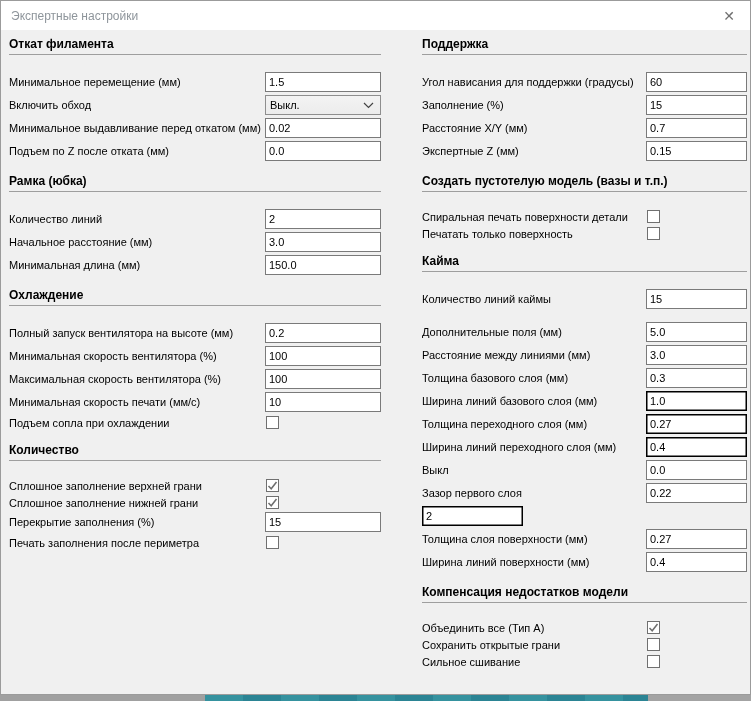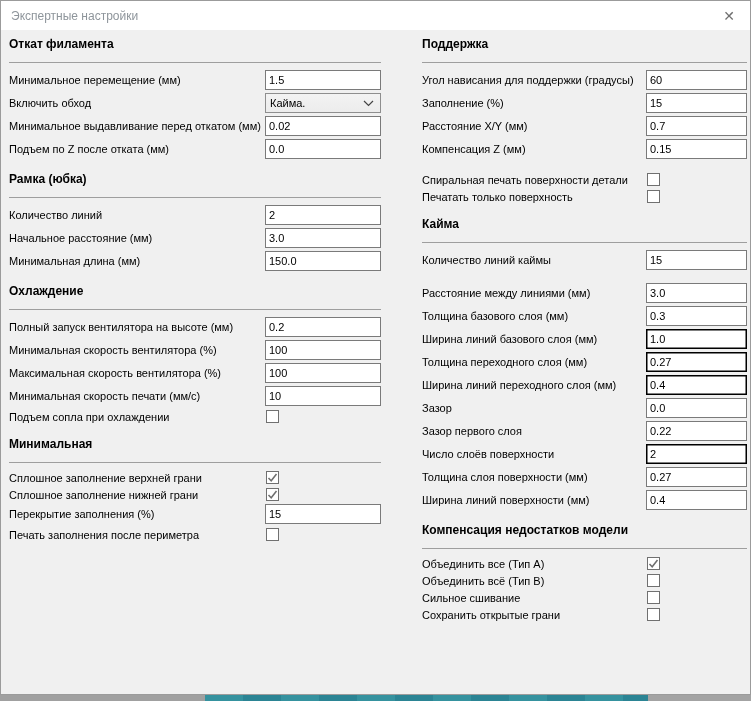--- a/index.html
+++ b/index.html
@@ -21,21 +21,21 @@
     width:42px;height:29px;display:flex;align-items:center;justify-content:center;
     color:#6f6f6f;font-size:14px;cursor:default;
   }
   .content{position:relative;}
   .col{position:absolute;top:7px;}
   .col-left{left:8px;width:372px;}
   .col-right{left:421px;width:325px;}
   .section{margin-bottom:13px;}
   .sec-title{
     font-size:12px;font-weight:bold;color:#000;
-    padding-bottom:11px;border-bottom:1px solid #9e9e9e;margin-bottom:7px;
+    padding-bottom:3px;border-bottom:1px solid #9e9e9e;margin-bottom:17px;
   }
   .row{display:flex;align-items:center;height:20px;margin-bottom:3px;}
   .row-cb{height:15px;margin-bottom:2px;}
   .lbl{flex:1;font-size:11px;color:#000;white-space:nowrap;overflow:hidden;}
   .ctl{display:flex;align-items:flex-start;flex:none;border-radius:7px;}
   .col-left .ctl{width:116px;}
   .col-right .ctl{width:101px;}
   .txt{
     width:100%;height:20px;box-sizing:border-box;border:1px solid #7a7a7a;
     background:#fff;font-family:"Liberation Sans",sans-serif;font-size:11px;
@@ -78,21 +78,21 @@
           <div class="row">
             <span class="lbl">Минимальное перемещение (мм)</span>
             <span class="ctl">
               <input type="text" class="txt" value="1.5" style="">
             </span>
           </div>
           <div class="row">
             <span class="lbl">Включить обход</span>
             <span class="ctl">
               <span class="sel">
-                <span>Кайма.</span>
+                <span>Выкл.</span>
                 <svg width="11" height="7" viewBox="0 0 11 7">
                   <polyline points="1,1 5.5,5.5 10,1" fill="none" stroke="#444" stroke-width="1.2"></polyline>
                 </svg>
               </span>
             </span>
           </div>
           <div class="row">
             <span class="lbl">Минимальное выдавливание перед откатом (мм)</span>
             <span class="ctl">
               <input type="text" class="txt" value="0.02" style="">
@@ -153,21 +153,21 @@
             </span>
           </div>
           <div class="row row-cb">
             <span class="lbl">Подъем сопла при охлаждении</span>
             <span class="ctl">
               <span class="cb"></span>
             </span>
           </div>
         </div>
         <div class="section">
-          <div class="sec-title">Минимальная</div>
+          <div class="sec-title">Количество</div>
           <div class="row row-cb">
             <span class="lbl">Сплошное заполнение верхней грани</span>
             <span class="ctl">
               <span class="cb">
                 <svg width="11" height="11" viewBox="0 0 11 11">
                   <polyline points="1.5,6 4.2,8.8 9.5,2" fill="none" stroke="#6e6e6e" stroke-width="1.5"></polyline>
                 </svg>
               </span>
             </span>
           </div>
@@ -211,27 +211,28 @@
                 <input type="text" class="txt" value="15" style="">
               </span>
             </div>
             <div class="row">
               <span class="lbl">Расстояние X/Y (мм)</span>
               <span class="ctl">
                 <input type="text" class="txt" value="0.7" style="">
               </span>
             </div>
             <div class="row">
-              <span class="lbl">Компенсация Z (мм)</span>
+              <span class="lbl">Экспертные Z (мм)</span>
               <span class="ctl">
                 <input type="text" class="txt" value="0.15" style="">
               </span>
             </div>
           </div>
           <div class="section">
+            <div class="sec-title">Создать пустотелую модель (вазы и т.п.)</div>
             <div class="row row-cb">
               <span class="lbl">Спиральная печать поверхности детали</span>
               <span class="ctl">
                 <span class="cb"></span>
               </span>
             </div>
             <div class="row row-cb">
               <span class="lbl">Печатать только поверхность</span>
               <span class="ctl">
                 <span class="cb"></span>
@@ -242,20 +243,26 @@
             <div class="sec-title">Кайма</div>
             <div class="row">
               <span class="lbl">Количество линий каймы</span>
               <span class="ctl">
                 <input type="text" class="txt" value="15" style="">
               </span>
             </div>
           </div>
           <div class="section">
             <div class="row">
+              <span class="lbl">Дополнительные поля (мм)</span>
+              <span class="ctl">
+                <input type="text" class="txt" value="5.0" style="">
+              </span>
+            </div>
+            <div class="row">
               <span class="lbl">Расстояние между линиями (мм)</span>
               <span class="ctl">
                 <input type="text" class="txt" value="3.0" style="">
               </span>
             </div>
             <div class="row">
               <span class="lbl">Толщина базового слоя (мм)</span>
               <span class="ctl">
                 <input type="text" class="txt" value="0.3" style="">
               </span>
@@ -272,33 +279,32 @@
                 <input type="text" class="txt strong" value="0.27" style="">
               </span>
             </div>
             <div class="row">
               <span class="lbl">Ширина линий переходного слоя (мм)</span>
               <span class="ctl">
                 <input type="text" class="txt strong" value="0.4" style="">
               </span>
             </div>
             <div class="row">
-              <span class="lbl">Зазор</span>
+              <span class="lbl">Выкл</span>
               <span class="ctl">
                 <input type="text" class="txt" value="0.0" style="">
               </span>
             </div>
             <div class="row">
               <span class="lbl">Зазор первого слоя</span>
               <span class="ctl">
                 <input type="text" class="txt" value="0.22" style="">
               </span>
             </div>
             <div class="row">
-              <span class="lbl">Число слоёв поверхности</span>
               <span class="ctl">
                 <input type="text" class="txt strong" value="2" style="">
               </span>
             </div>
             <div class="row">
               <span class="lbl">Толщина слоя поверхности (мм)</span>
               <span class="ctl">
                 <input type="text" class="txt" value="0.27" style="">
               </span>
             </div>
@@ -315,33 +321,27 @@
               <span class="lbl">Объединить все (Тип A)</span>
               <span class="ctl">
                 <span class="cb">
                   <svg width="11" height="11" viewBox="0 0 11 11">
                     <polyline points="1.5,6 4.2,8.8 9.5,2" fill="none" stroke="#6e6e6e" stroke-width="1.5"></polyline>
                   </svg>
                 </span>
               </span>
             </div>
             <div class="row row-cb">
-              <span class="lbl">Объединить всё (Тип B)</span>
+              <span class="lbl">Сохранить открытые грани</span>
               <span class="ctl">
                 <span class="cb"></span>
               </span>
             </div>
             <div class="row row-cb">
               <span class="lbl">Сильное сшивание</span>
-              <span class="ctl">
-                <span class="cb"></span>
-              </span>
-            </div>
-            <div class="row row-cb">
-              <span class="lbl">Сохранить открытые грани</span>
               <span class="ctl">
                 <span class="cb"></span>
               </span>
             </div>
           </div>
         </div>
 
     </div>
   </div>
 </div>

